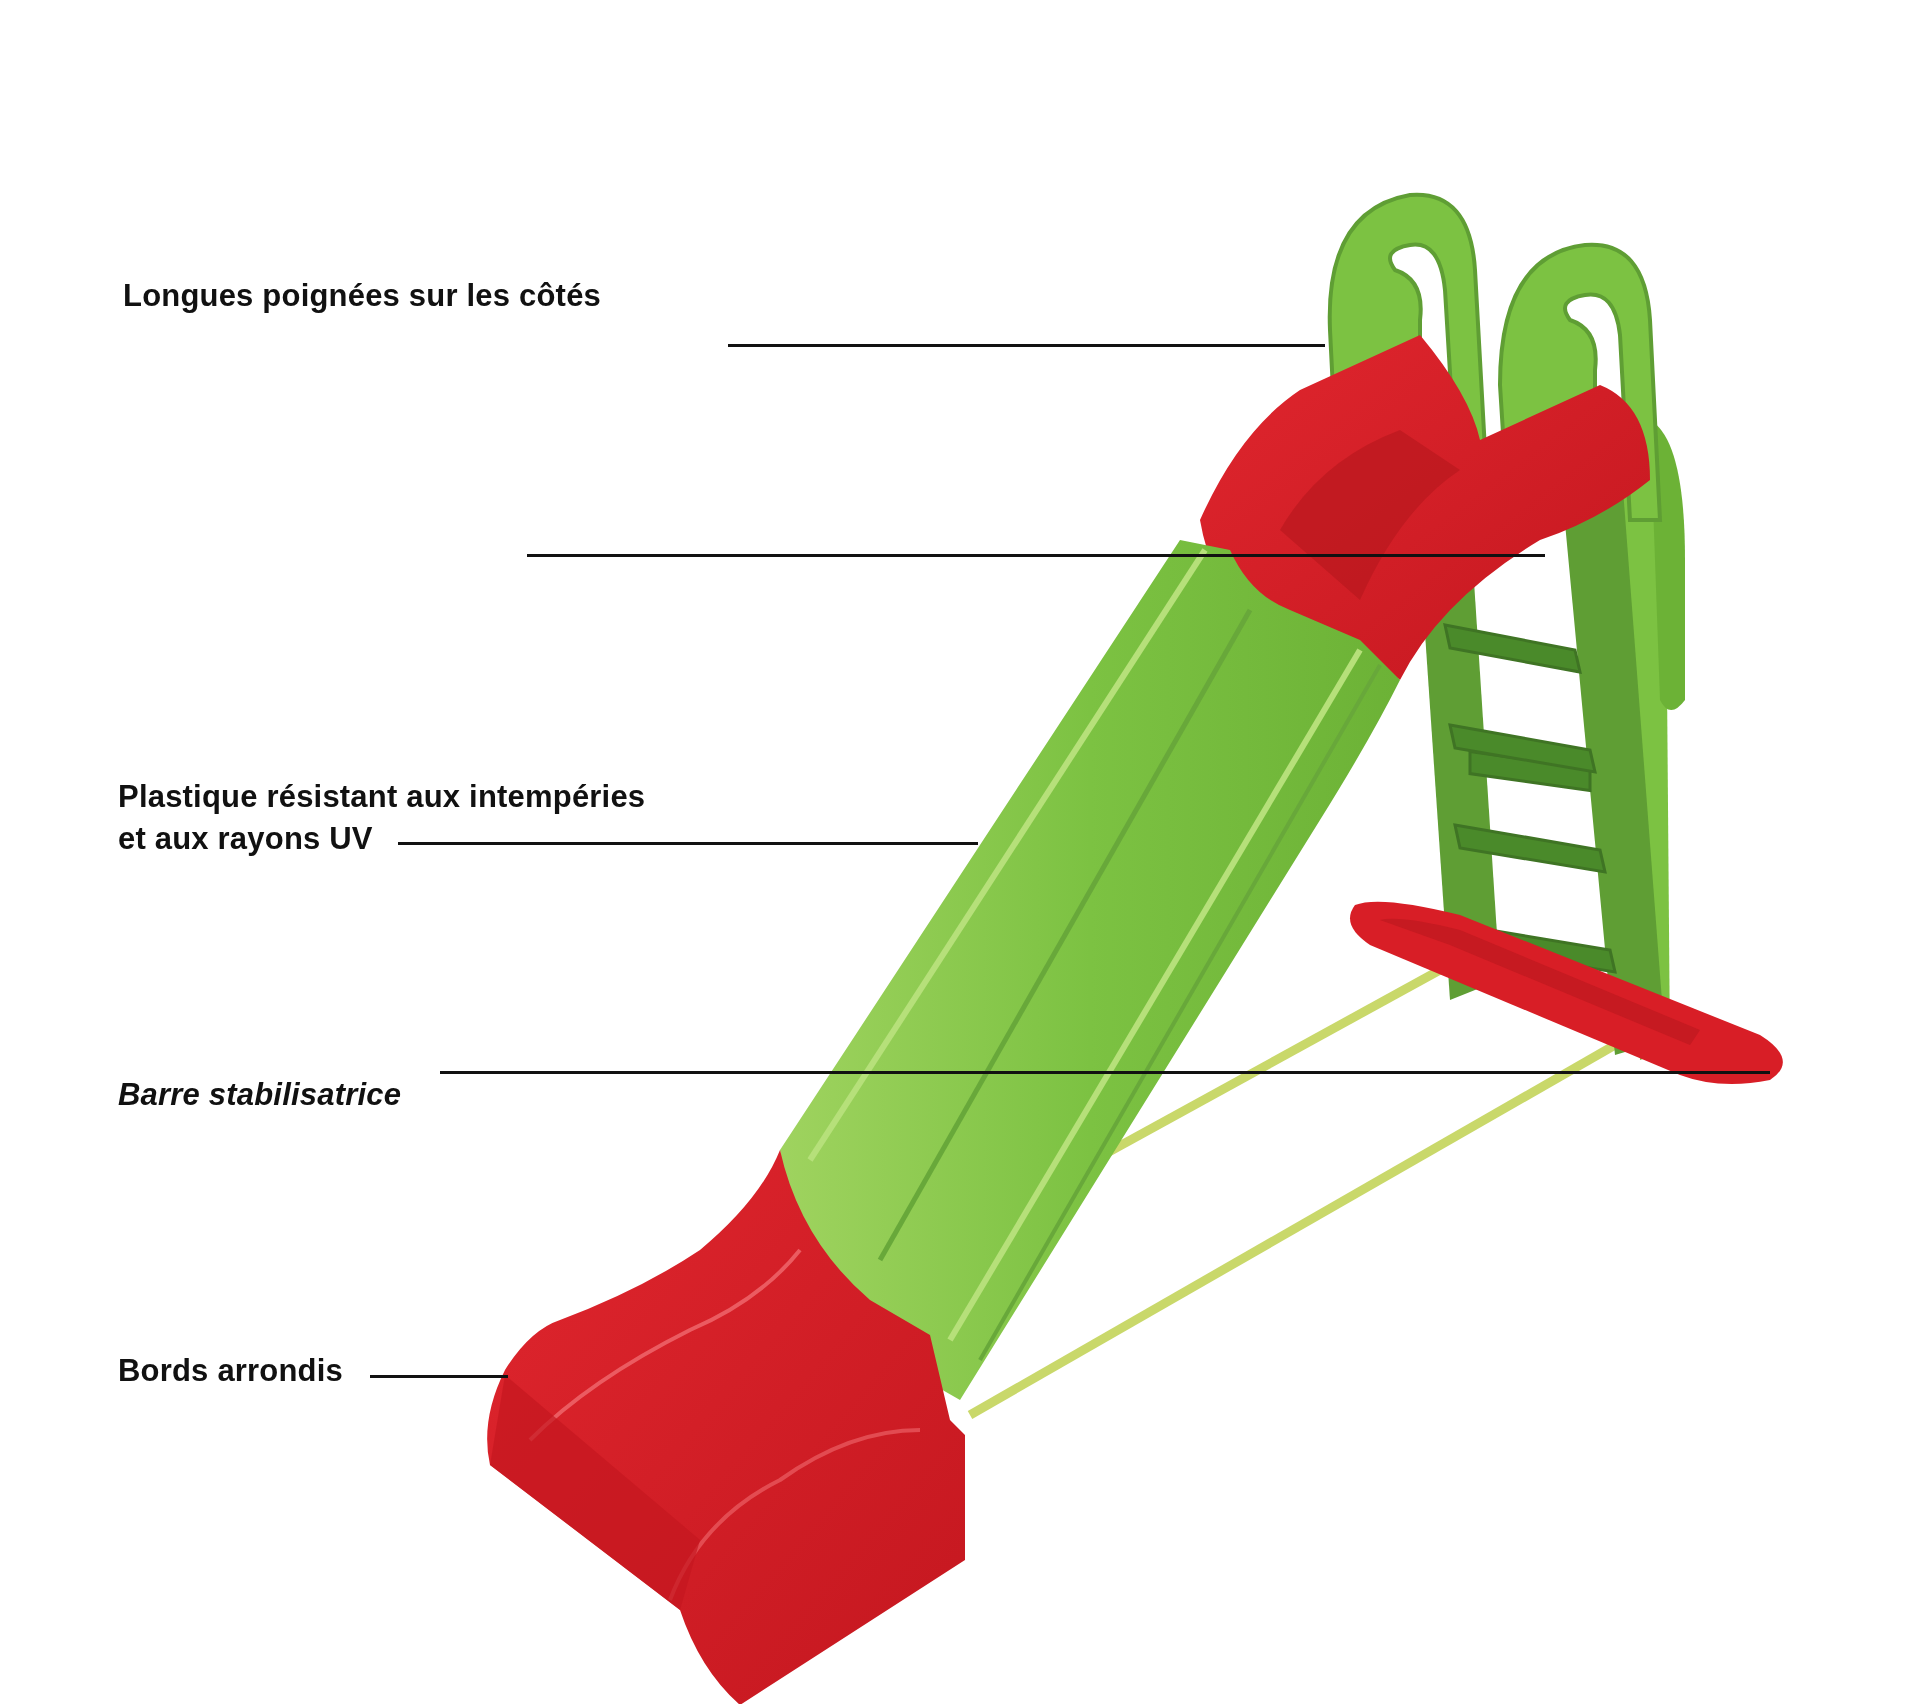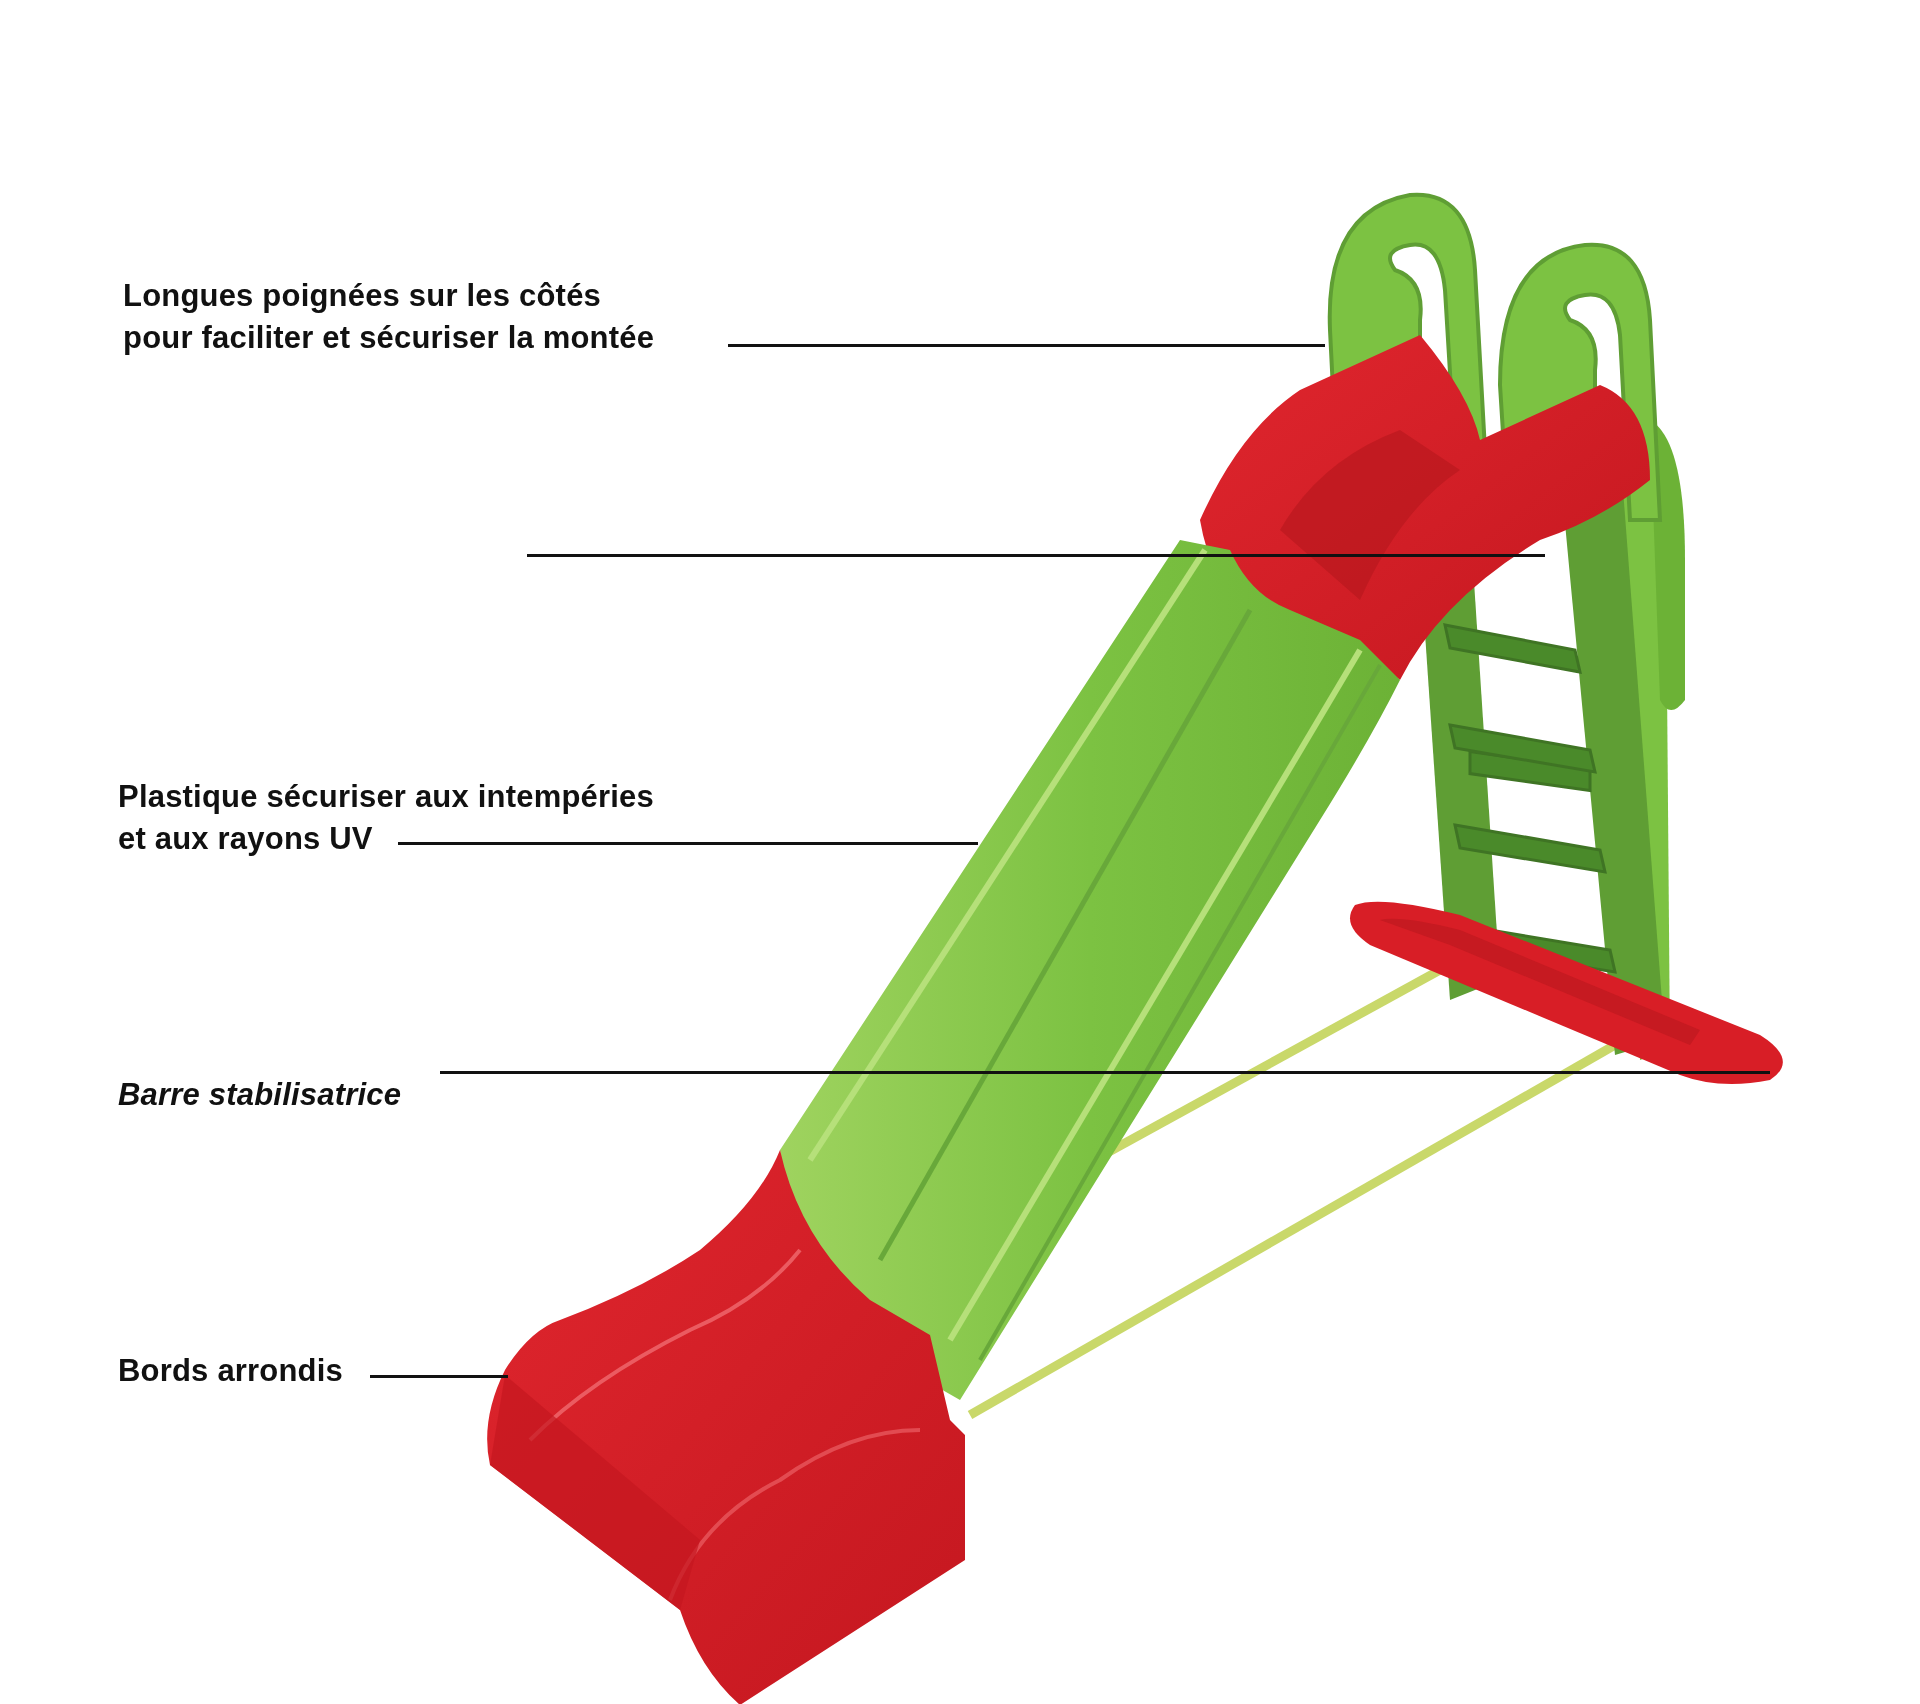--- a/index.html
+++ b/index.html
@@ -74,28 +74,27 @@
     <g>
       <path d="M780 1150 Q800 1240 870 1300 L930 1335 L950 1420 L965 1435 L965 1560 L740 1705 Q700 1670 680 1610 L490 1465 Q480 1420 505 1370 Q530 1330 560 1320 Q640 1290 700 1250 Q760 1200 780 1150 Z" fill="url(#redGrad)"></path>
       <path d="M530 1440 Q590 1380 690 1330 Q760 1300 800 1250" stroke="#f06a6f" stroke-width="4" fill="none" opacity="0.8"></path>
       <path d="M670 1600 Q700 1520 780 1480 Q850 1430 920 1430" stroke="#f06a6f" stroke-width="4" fill="none" opacity="0.6"></path>
       <path d="M505 1375 L490 1465 L680 1610 L700 1540 Z" fill="#c4171f" opacity="0.7"></path>
     </g>
   </svg>
 
   <div class="label" style="left:123px; top:275px;">
     <div>Longues poignées sur les côtés</div>
-    <div>pour faciliter et sécuriser la montée</div>
   </div>
   <div class="leader" style="left:728px; top:344px; width:597px;"></div>
 
   <div class="leader" style="left:527px; top:554px; width:1018px;"></div>
 
   <div class="label" style="left:118px; top:776px;">
-    <div>Plastique sécuriser aux intempéries</div>
+    <div>Plastique résistant aux intempéries</div>
     <div>et aux rayons UV</div>
   </div>
   <div class="leader" style="left:398px; top:842px; width:580px;"></div>
 
   <div class="label" style="left:118px; top:1074px;font-style:italic;">
     <div>Barre stabilisatrice</div>
   </div>
   <div class="leader" style="left:440px; top:1071px; width:1330px;"></div>
 
   <div class="label" style="left:118px; top:1350px;text-align:center;">

